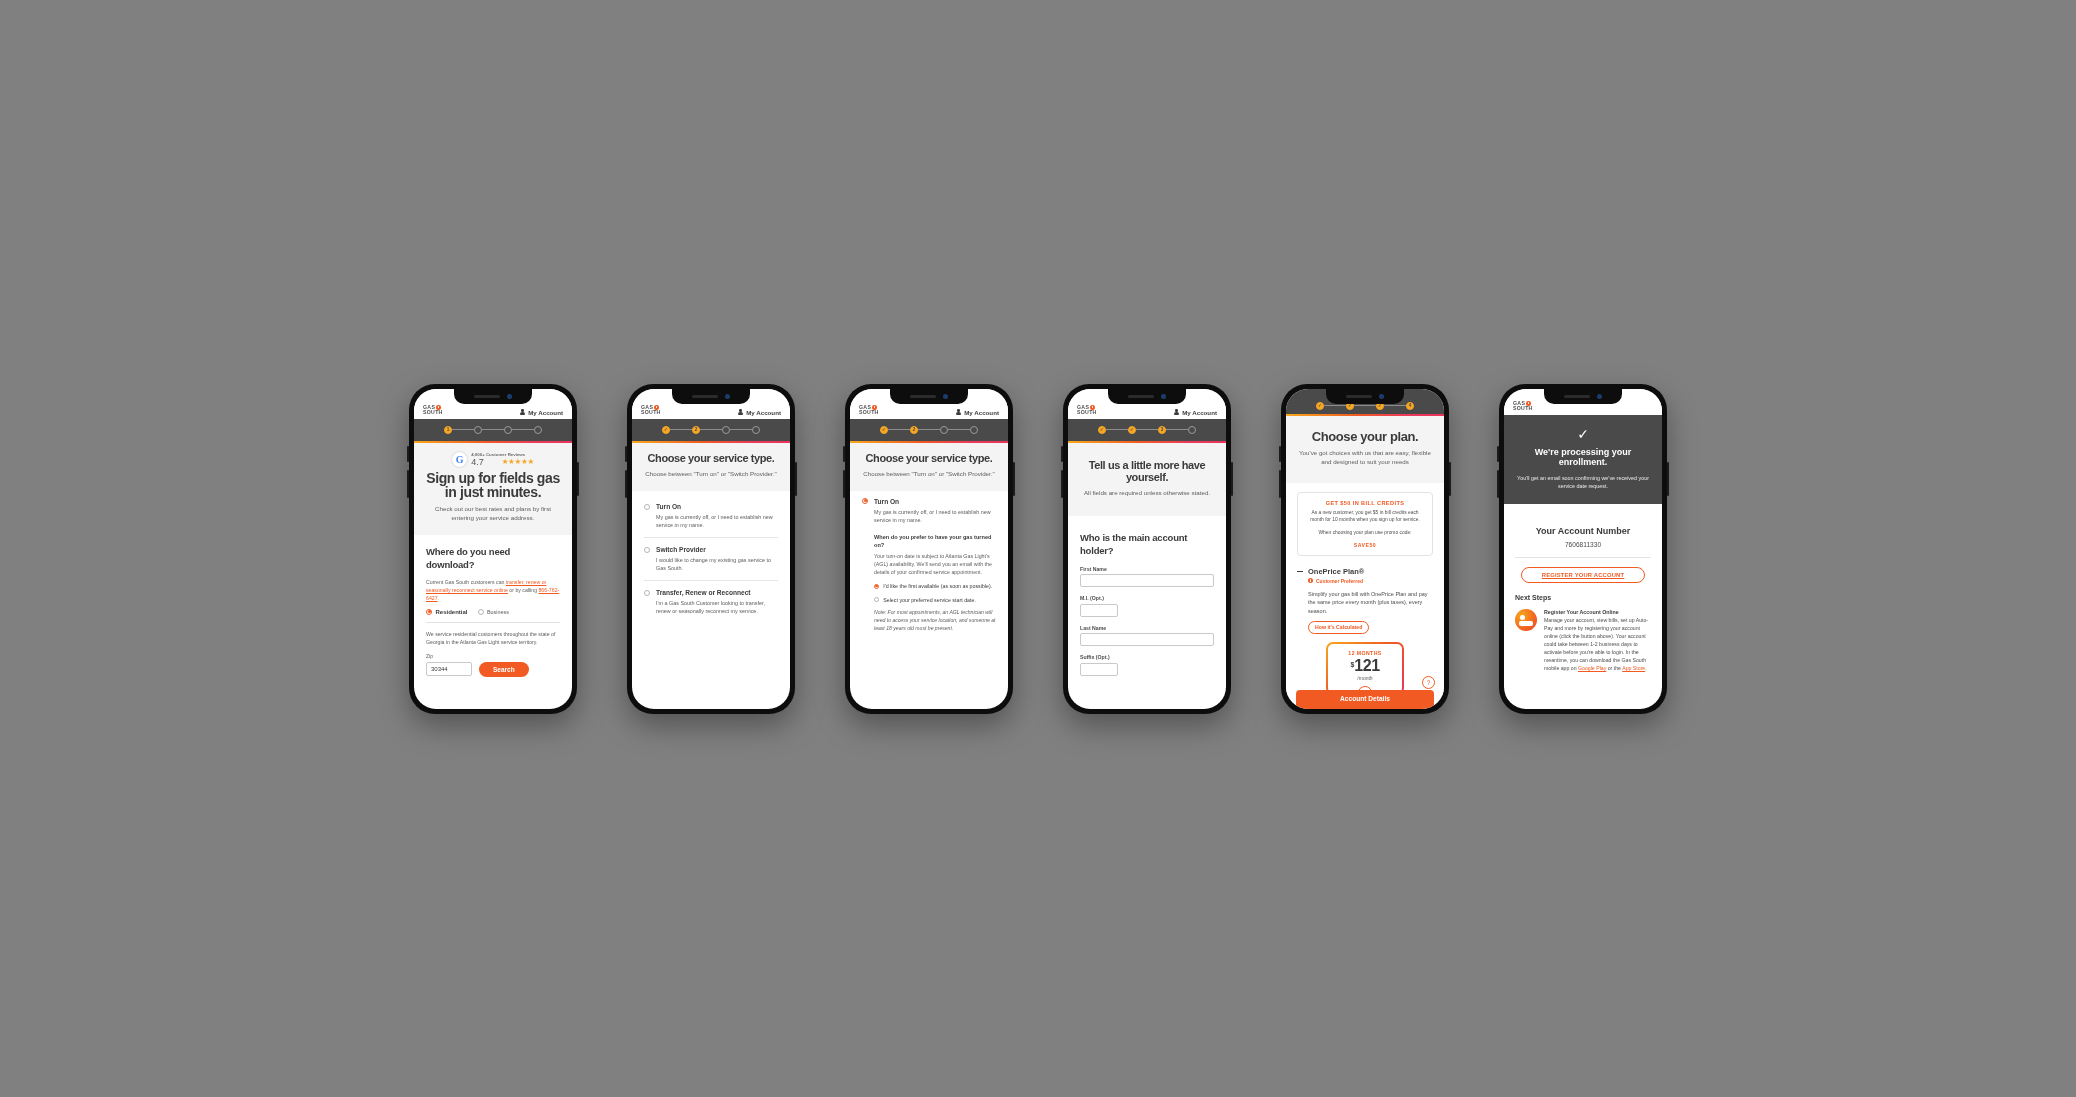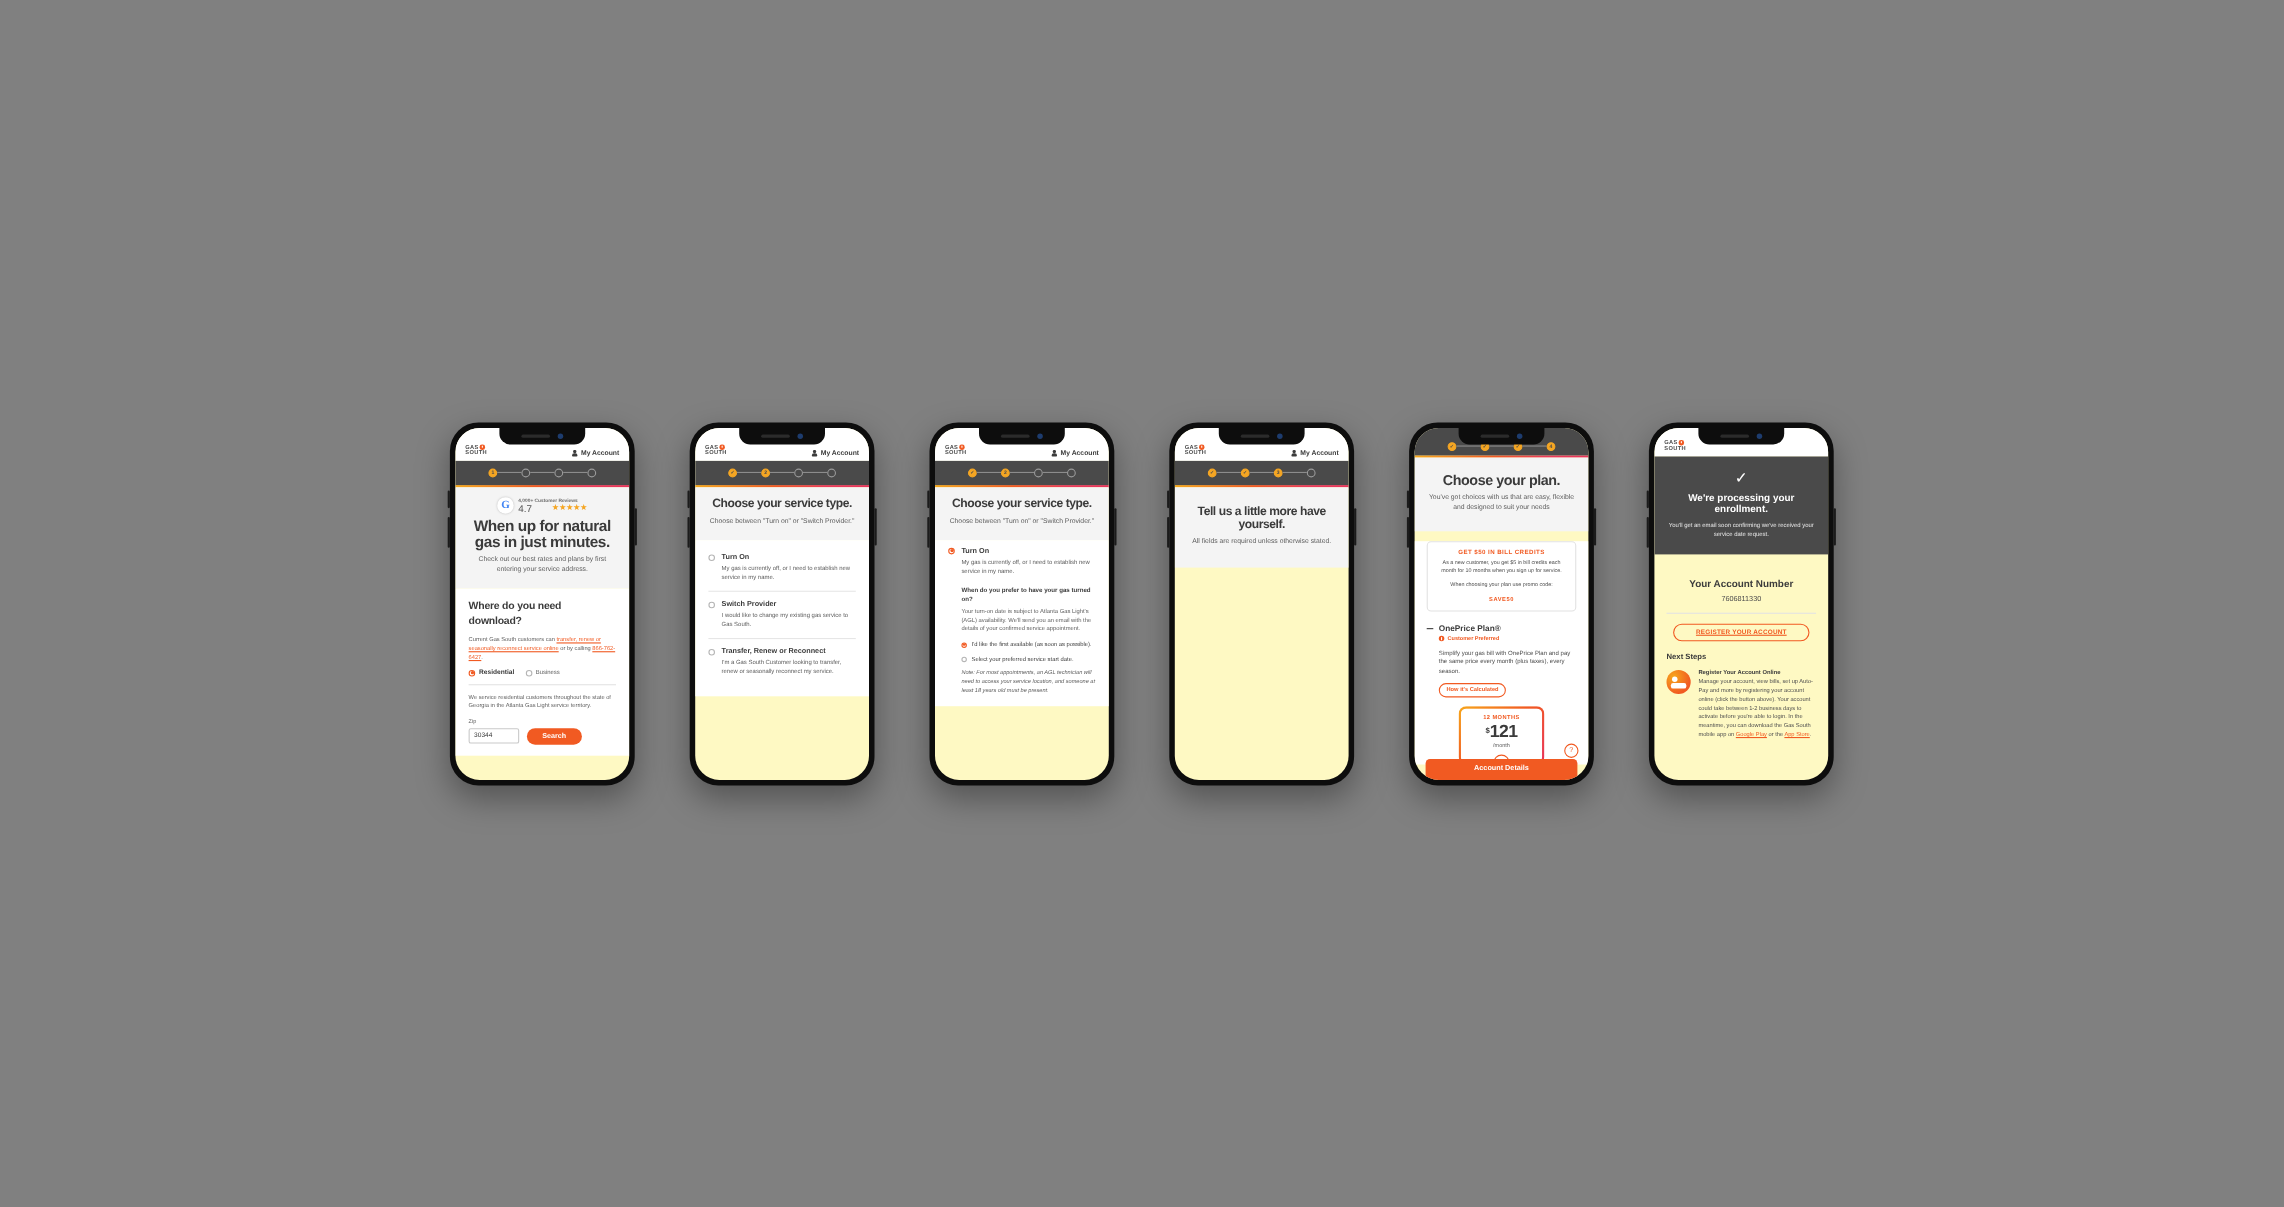--- a/index.html
+++ b/index.html
@@ -41,21 +41,21 @@
   .phone::before { top: 62px; height: 16px; }
   .phone::after  { top: 86px; height: 28px; }
   .btn-right {
     position: absolute; right: -2px; top: 78px;
     width: 2px; height: 34px;
     background: #1b1b1b; border-radius: 2px;
   }
   .screen {
     position: relative;
     width: 100%; height: 100%;
-    background: #fef9c3;
+    background: #ffffff;
     border-radius: 22px;
     overflow: hidden;
   }
   .notch {
     position: absolute;
     top: 0; left: 50%;
     transform: translateX(-50%);
     width: 78px; height: 15px;
     background: #0d0d0d;
     border-bottom-left-radius: 10px;
@@ -362,21 +362,21 @@
         <div class="gbadge">
           <div class="gicon">G</div>
           <div class="gtext">
             <div class="greviews">4,000+ Customer Reviews</div>
             <div class="grate">
               <span class="gnum">4.7</span>
               <span class="stars">★★★★★</span>
             </div>
           </div>
         </div>
-        <h1 class="title">When up for natural gas in just minutes.</h1>
+        <h1 class="title">Sign up for fields gas in just minutes.</h1>
         <div class="sub">Check out our best rates and plans by first entering your service address.</div>
       </div>
       <div class="body">
         <h2 class="q">Where do you need download?</h2>
         <div class="small">
           <span>Current Gas South customers can </span><a class="lnk" href="#">transfer, renew or seasonally reconnect service online</a><span> or by calling </span><a class="lnk" href="#">866-762-6427</a><span>.</span>
         </div>
         <div class="radios">
           <div class="radio">
             <span class="rc on"></span>
@@ -548,20 +548,39 @@
           <div class="bar"></div>
           <div class="dot active">3</div>
           <div class="bar"></div>
           <div class="dot"></div>
         </div>
       </div>
       <div class="grad"></div>
       <div class="hero" style="padding:16px 12px 18px 12px">
         <h1 class="title sm">Tell us a little more have yourself.</h1>
         <div class="sub">All fields are required unless otherwise stated.</div>
+      </div>
+      <div class="body" style="padding-top:16px">
+        <h2 class="q">Who is the main account holder?</h2>
+        <div class="field">
+          <div class="flabel">First Name</div>
+          <div class="fbox"></div>
+        </div>
+        <div class="field">
+          <div class="flabel">M.I. (Opt.)</div>
+          <div class="fbox short"></div>
+        </div>
+        <div class="field">
+          <div class="flabel">Last Name</div>
+          <div class="fbox"></div>
+        </div>
+        <div class="field">
+          <div class="flabel">Suffix (Opt.)</div>
+          <div class="fbox short"></div>
+        </div>
       </div>
     </div>
   </div>
 
   <div class="phone">
     <div class="btn-right"></div>
     <div class="screen">
       <div class="notch">
         <div class="speaker"></div>
         <div class="cam"></div>

